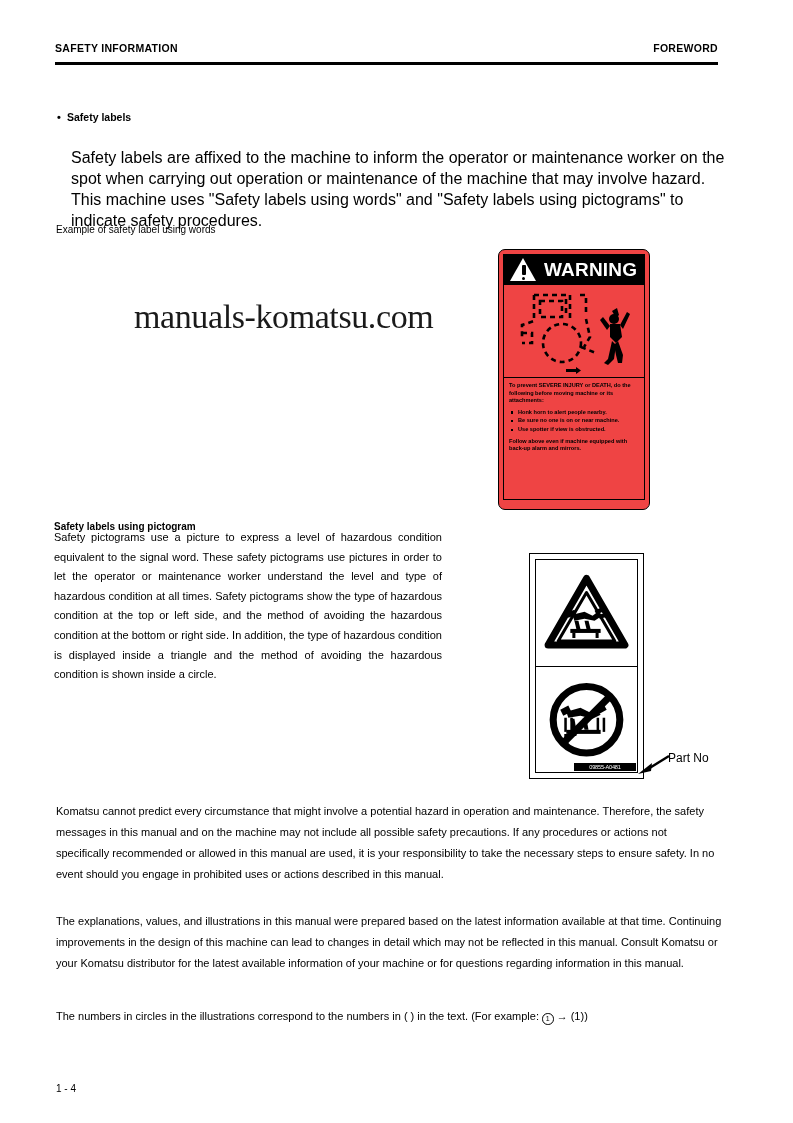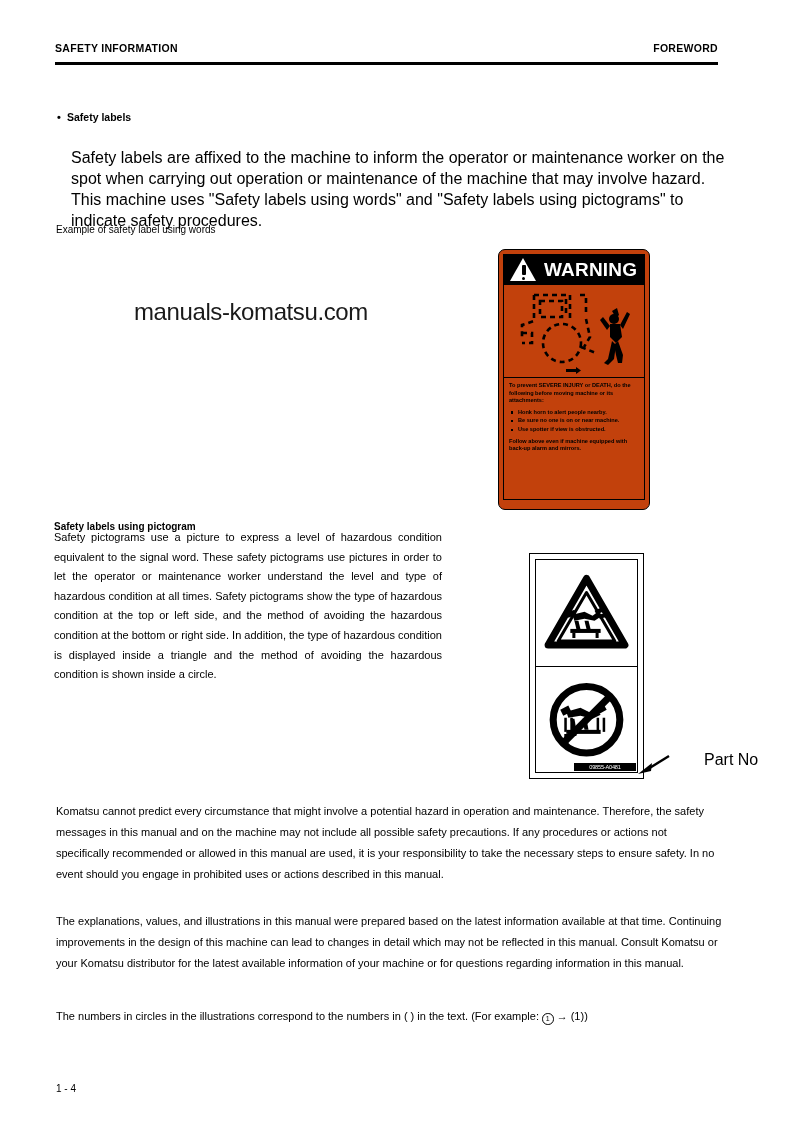--- a/index.html
+++ b/index.html
@@ -68,36 +68,36 @@
     top: 224px;
     font-size: 10px;
     font-weight: normal;
   }
 
   
   .watermark {
     position: absolute;
     left: 134px;
     top: 298px;
-    font-size: 24px;
+    font-size: 34px;
     color: #1a1a1a;
     letter-spacing: -0.4px;
-    font-family: Liberation Sans, sans-serif;
+    font-family: Liberation Serif, serif;
   }
 
   
   .warning-label {
     position: absolute;
     left: 498px;
     top: 249px;
     width: 152px;
     height: 261px;
     border: 1.6px solid #000;
     border-radius: 7px;
-    background: #c2410c;
+    background: #ef4444;
     box-sizing: border-box;
     padding: 4px;
   }
   .warning-band {
     height: 31px;
     background: #000;
     display: flex;
     align-items: center;
     padding-left: 7px;
     box-sizing: border-box;
@@ -222,23 +222,23 @@
     background: #000;
     color: #fff;
     font-size: 5.6px;
     line-height: 8px;
     text-align: center;
     letter-spacing: -0.2px;
     font-family: "Liberation Sans", sans-serif;
   }
   .partno-callout {
     position: absolute;
-    left: 704px;
+    left: 668px;
     top: 751px;
-    font-size: 16px;
+    font-size: 12px;
   }
   .callout-arrow {
     position: absolute;
     left: 636px;
     top: 753px;
     width: 34px;
     height: 22px;
   }
 
   

